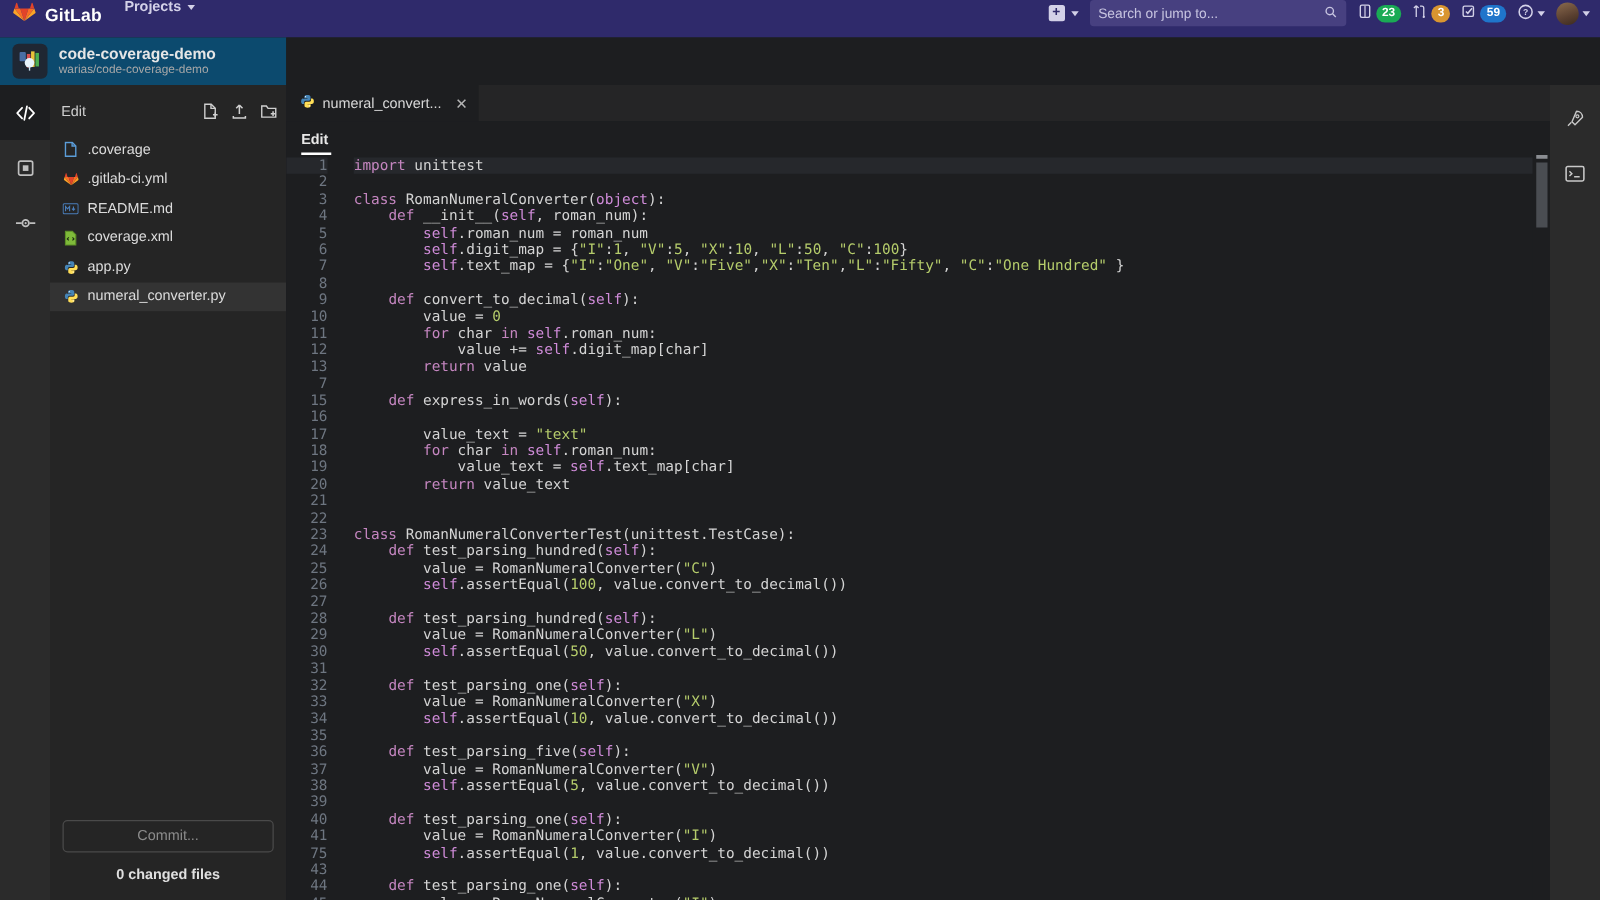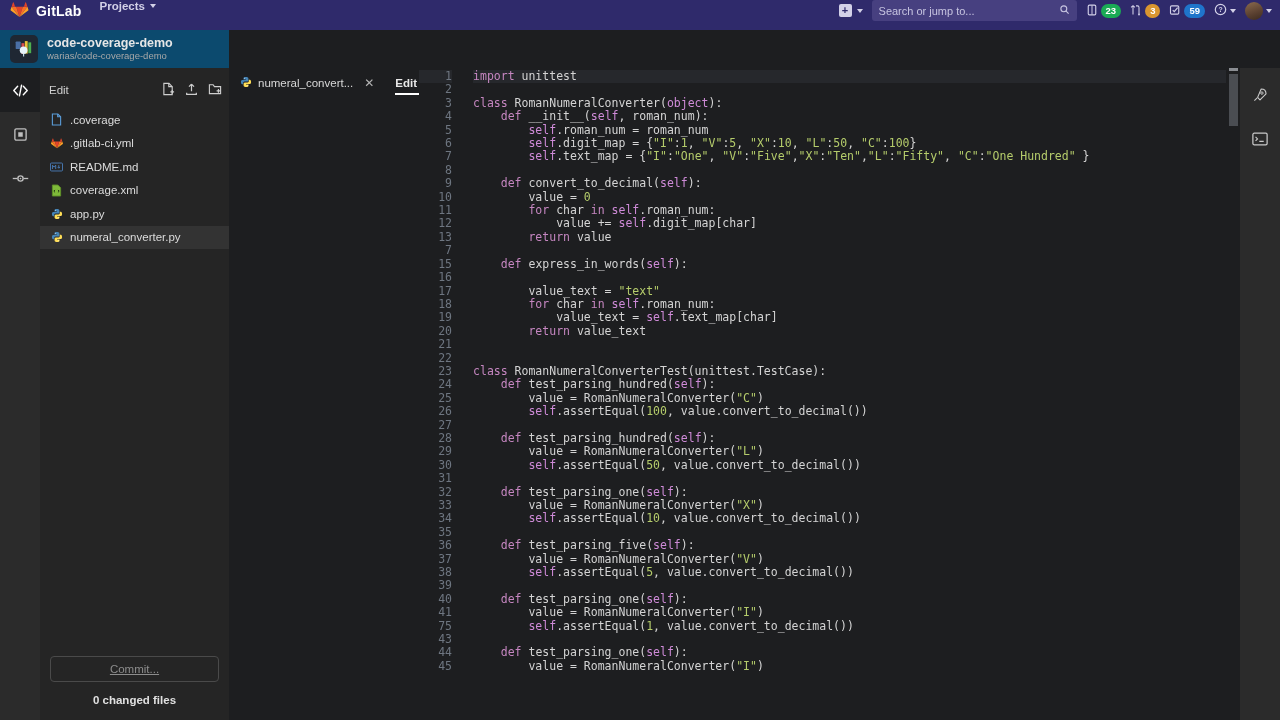--- a/index.html
+++ b/index.html
@@ -97,29 +97,28 @@
     height: 23.5px; display: flex; align-items: center; gap: 7px;
     padding-left: 10px; font-size: 11.5px; color: #dcdcdc;
   }
   .file-row.active { background: #333333; }
   .file-ico { width: 13px; height: 13px; display:flex; align-items:center; justify-content:center; }
   .commit-zone { padding: 0 10px 14px 10px; }
   .commit-btn {
     width: 100%; height: 26px; border: 1px solid #4a4a4a; border-radius: 4px;
     background: transparent; color: #8c8c8c; font-size: 11.5px;
     font-family: "Liberation Sans", sans-serif;
-    text-decoration: underline;
   }
   .changed-files {
     text-align: center; font-size: 11.5px; font-weight: bold;
     color: #e0e0e0; margin-top: 12px;
   }
 
   
-  .editor-area { flex: 1; display: flex; flex-direction: row; min-width: 0; background:#1d1e20; }
+  .editor-area { flex: 1; display: flex; flex-direction: column; min-width: 0; background:#1d1e20; }
   .tab-bar { height: 29px; background: #252526; display: flex; }
   .tab {
     display: flex; align-items: center; gap: 6px;
     padding: 0 9px 0 11px; background: #1d1e20; color: #d8d8d8;
     font-size: 11.5px; min-width: 0;
   }
   .tab .close { color: #b5b5b5; font-size: 12px; margin-left: 5px; }
   .tab-rest { flex: 1; background: #252526; }
   .mode-bar { height: 27px; display: flex; align-items: flex-end; padding-left: 12px; background:#1d1e20; }
   .mode-tab {

